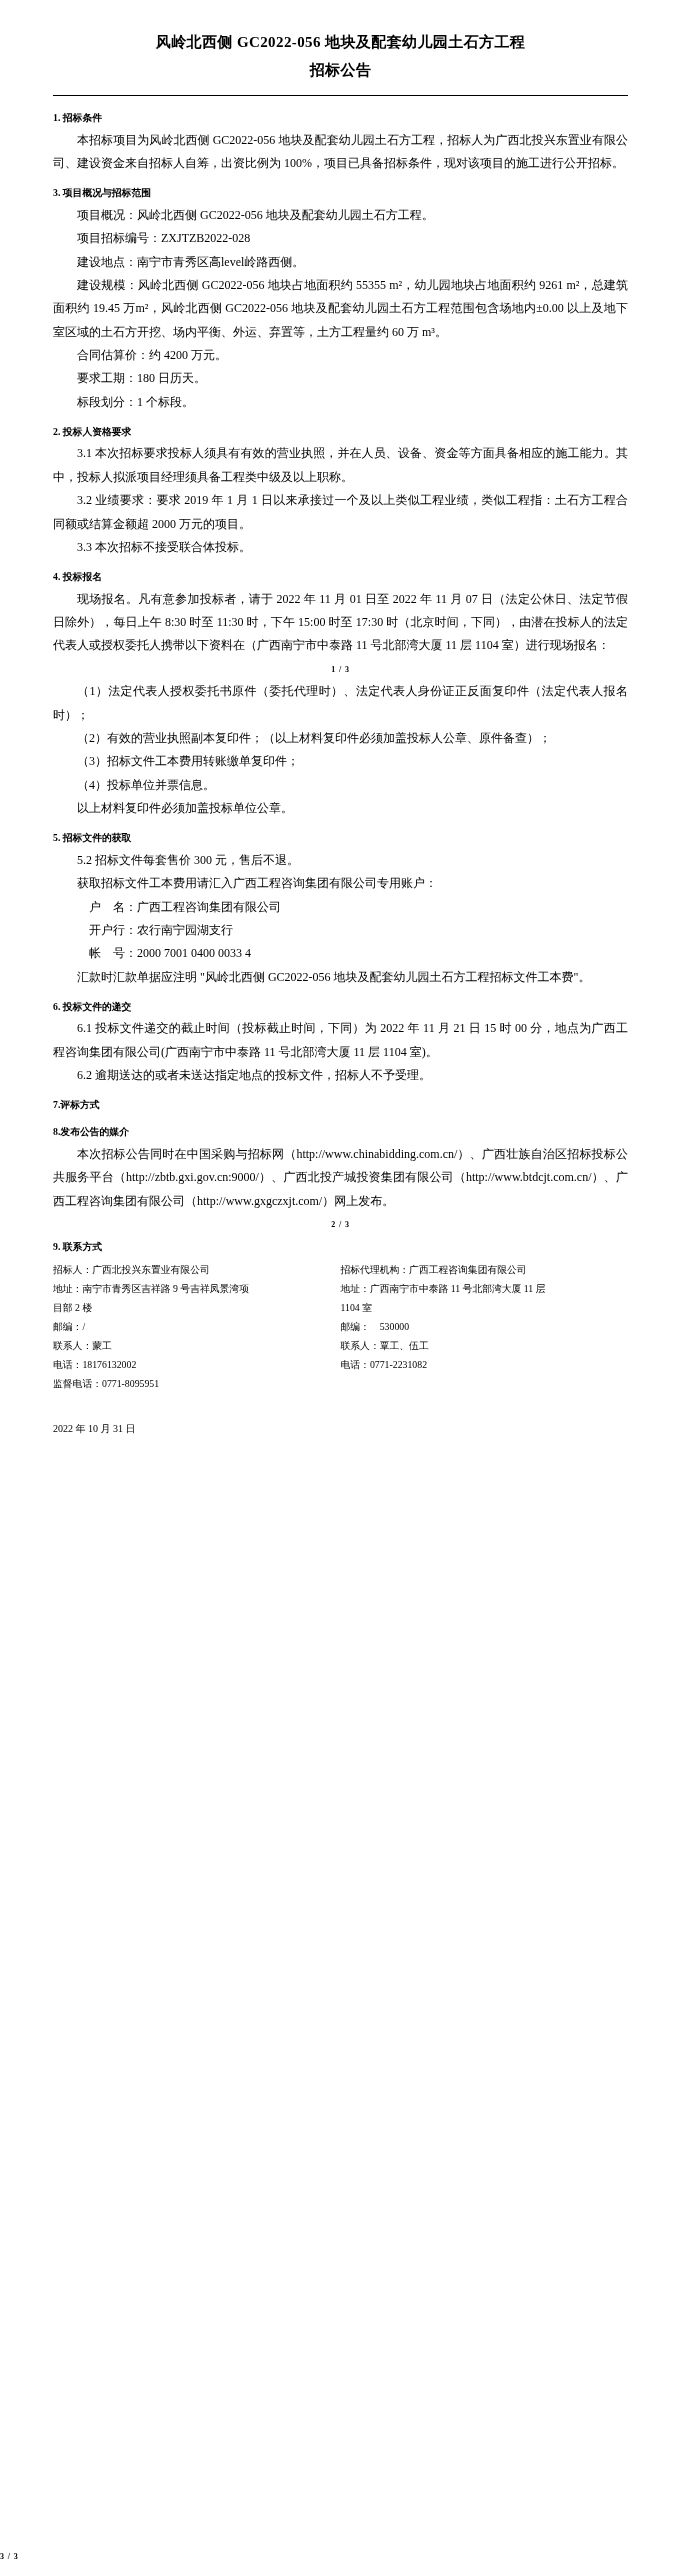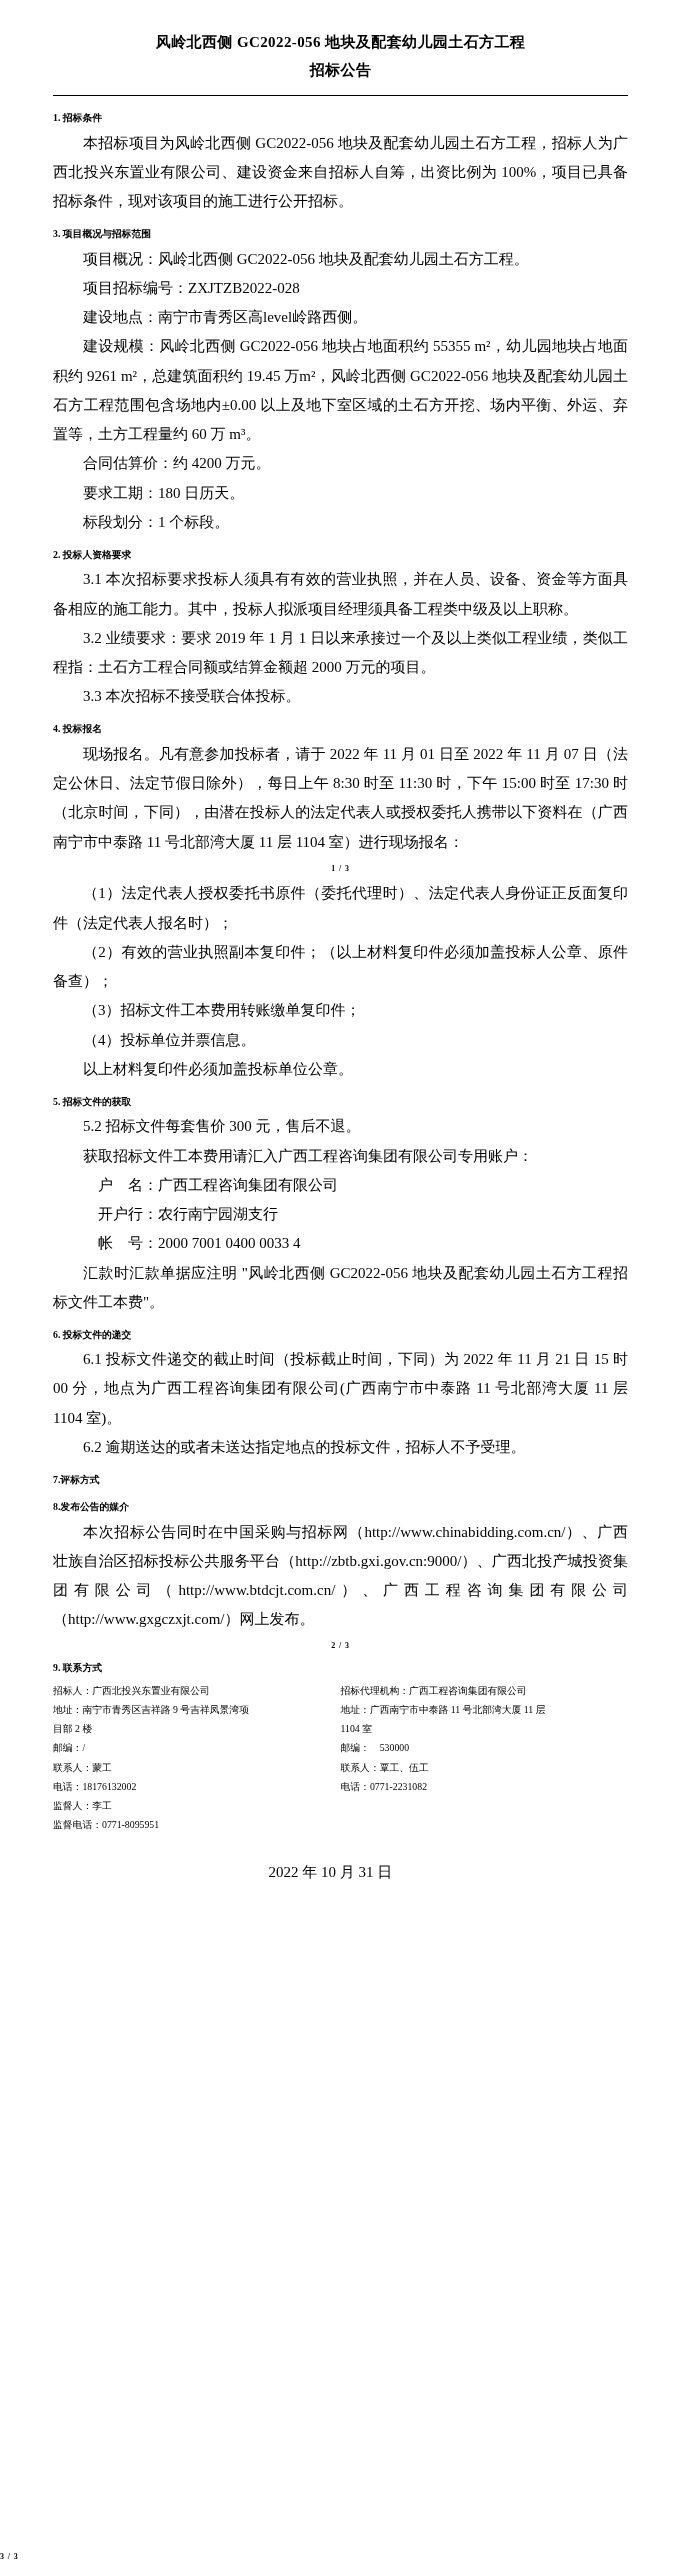--- a/index.html
+++ b/index.html
@@ -40,21 +40,21 @@
     border-top: 0.9px solid #000;
     margin: 8.5px 0 12px 0;
   }
   .sec-head {
     font-size: 9.8px;
     font-weight: bold;
     line-height: 2.0;
     margin: 7.7px 0 0.9px 0;
   }
   p.para {
-    font-size: 15px;
+    font-size: 12px;
     line-height: 1.95;
     margin: 0;
     text-indent: 2em;
     text-align: justify;
   }
   p.para.ind3 {
     text-indent: 3em;
   }
   .pagenum {
     text-align: center;
@@ -73,22 +73,22 @@
   }
   .ccol {
     width: 50%;
     box-sizing: border-box;
     padding-right: 5.1px;
   }
   .crow.full .ccol {
     width: 100%;
   }
   .datefoot {
-    text-align: center;
-    font-size: 15px;
+    text-align: left;
+    font-size: 10px;
     margin-top: 29px;
     padding-right: 20.4px;
   }
   .footpage {
     position: absolute;
     left: 0;
     right: 0;
     bottom: 15.3px;
     text-align: left;
     font-size: 8px;
@@ -173,23 +173,20 @@
     </div>
     <div class="crow">
       <div class="ccol">联系人：蒙工</div>
       <div class="ccol">联系人：覃工、伍工</div>
     </div>
     <div class="crow">
       <div class="ccol">电话：18176132002</div>
       <div class="ccol">电话：0771-2231082</div>
     </div>
     <div class="crow full">
-      <div class="ccol">监督人：李工</div>
-    </div>
-    <div class="crow full">
       <div class="ccol">监督电话：0771-8095951</div>
     </div>
   </div>
 
   <div class="datefoot">2022 年 10 月 31 日</div>
 
   <div class="footpage">3 / 3</div>
 </div>
 
 

